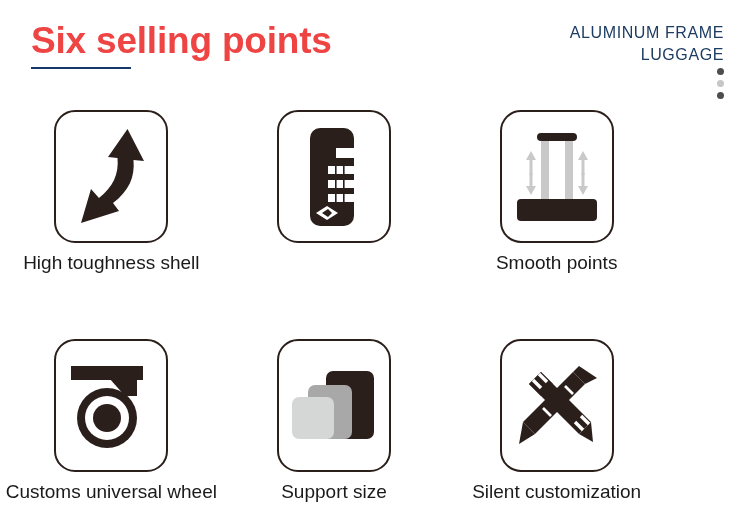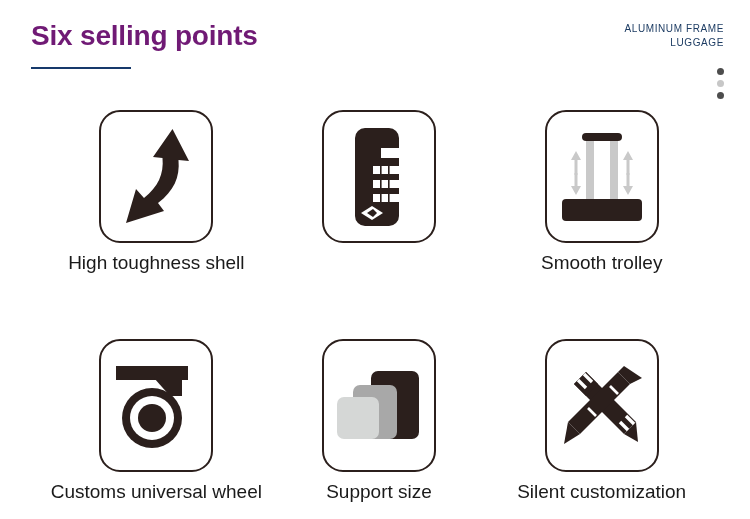--- a/index.html
+++ b/index.html
@@ -14,44 +14,44 @@
     overflow: hidden;
     font-family: "Liberation Sans", sans-serif;
     -webkit-font-smoothing: antialiased;
   }
 
   
   #page-title {
     position: absolute;
     left: 31px;
     top: 20px;
-    font-size: 28px;
+    font-size: 37px;
     font-weight: bold;
-    color: #701a75;
+    color: #ef4444;
     letter-spacing: -0.2px;
     white-space: nowrap;
   }
   #title-underline {
     position: absolute;
     left: 31px;
     top: 67px;
     width: 100px;
     height: 2px;
     background: #16396b;
   }
 
   #brand-block {
     position: absolute;
     right: 26px;
     top: 22px;
     text-align: right;
     line-height: 1.35;
   }
   .brand-line {
-    font-size: 10px;
+    font-size: 16px;
     color: #1d3c63;
     letter-spacing: 0.6px;
     white-space: nowrap;
   }
 
   #dot-stack {
     position: absolute;
     right: 26px;
     top: 68px;
     width: 8px;
@@ -71,21 +71,20 @@
   
   #features-grid {
     position: absolute;
     left: 0;
     top: 110px;
     width: 750px;
   }
   .feature-row {
     display: flex;
     width: 668px;
-    padding-left: 45px;
   }
   .feature-cell {
     width: 250px;
     display: flex;
     flex-direction: column;
     align-items: center;
   }
   .feature-card {
     width: 114px;
     height: 133px;
@@ -165,21 +164,21 @@
           <rect x="54" y="14" width="8" height="58" fill="#c9c9c9"></rect>
           <rect x="6" y="72" width="80" height="22" rx="4" fill="#2b1f1c"></rect>
           <g fill="#c9c9c9">
             <path d="M20 24 L25 33 H21.5 V48 H18.5 V33 H15 Z"></path>
             <path d="M20 68 L15 59 H18.5 V46 H21.5 V59 H25 Z"></path>
             <path d="M72 24 L77 33 H73.5 V48 H70.5 V33 H67 Z"></path>
             <path d="M72 68 L67 59 H70.5 V46 H73.5 V59 H77 Z"></path>
           </g>
         </svg>
       </div>
-      <div class="feature-caption">Smooth trolley</div>
+      <div class="feature-caption">Smooth points</div>
     </div>
 
   </div>
 
   <div class="feature-row row-2">
 
     <div class="feature-cell">
       <div class="feature-card">
         <svg class="icon-svg" width="88" height="92" viewBox="0 0 88 92">
           <rect x="4" y="6" width="72" height="14" fill="#2b1f1c"></rect>

